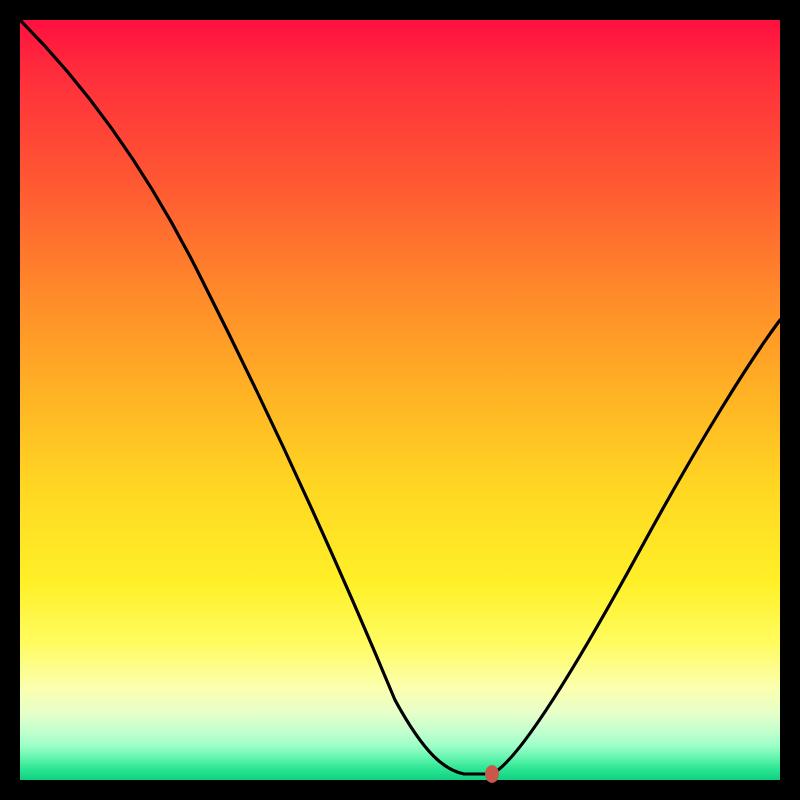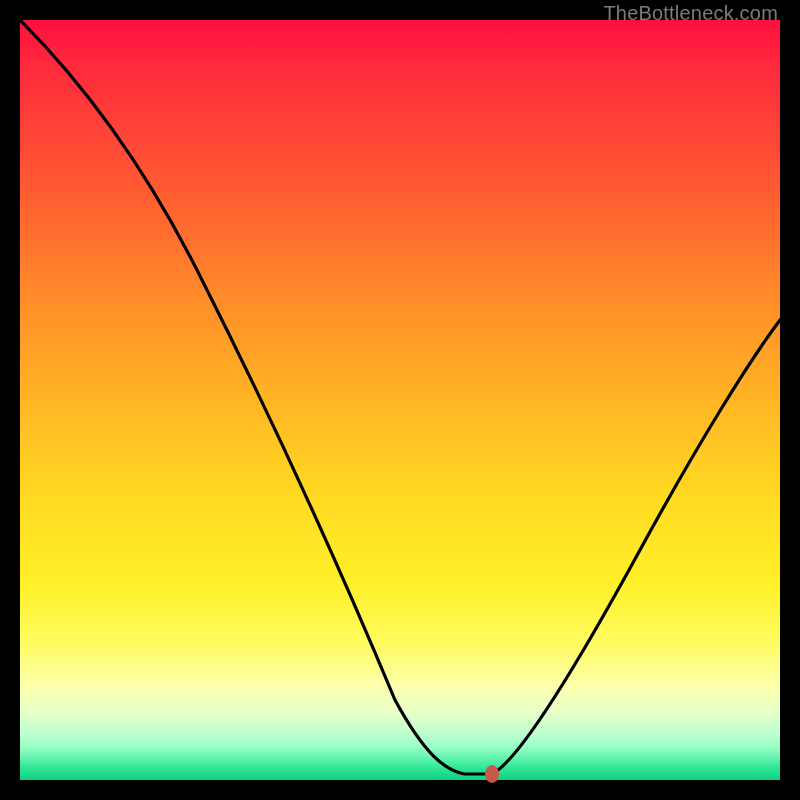--- a/index.html
+++ b/index.html
@@ -87,14 +87,13 @@
         C 405 735, 425 750, 444 754
         L 472 754
         C 500 740, 560 640, 620 530
         C 680 420, 730 340, 760 300
       " fill="none" stroke="#000" stroke-width="3.2" stroke-linecap="round" stroke-linejoin="round"></path>
     </svg>
 
     <div class="marker" style="left:472px; top:754px;"></div>
   </div>
 
-  <div class="watermark">TheBottleneck.com</div>
 </div>
 
 </body></html>

